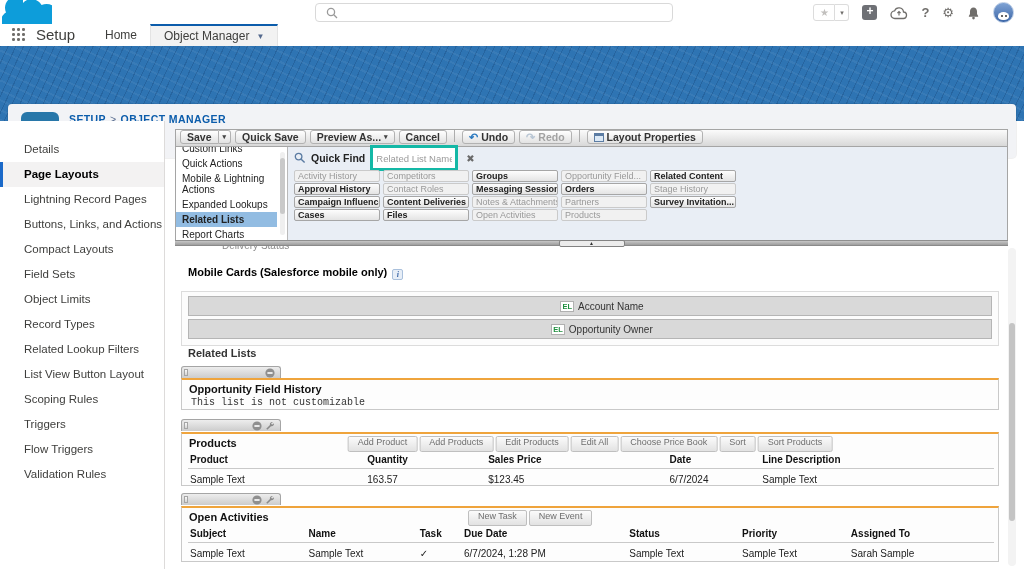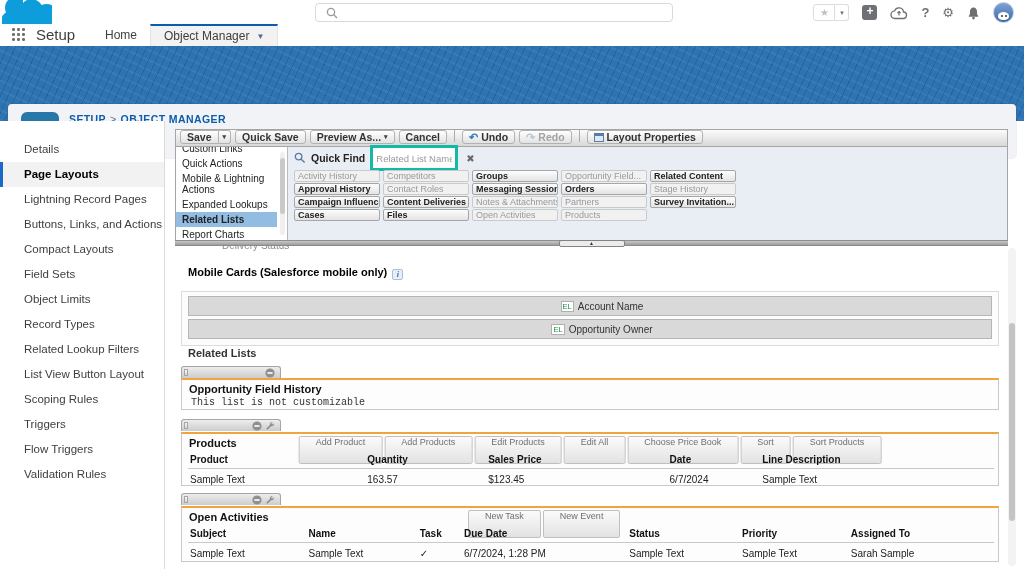--- a/index.html
+++ b/index.html
@@ -130,36 +130,36 @@
   .mc-title { position:absolute; left:13px; top:20px; font-size:11px; font-weight:bold; color:#000; }
   .info-ic { display:inline-block; width:11px; height:11px; margin-left:5px; background:#e7eef7;
     border:1px solid #a9c0dc; border-radius:2px; color:#3f6aa9; font:italic bold 8px "Liberation Serif",serif;
     text-align:center; line-height:10px; vertical-align:-1px; }
   .mc-box { position:absolute; left:6px; top:45px; width:818px; height:55px;
     border:1px solid #dcdcdc; background:#fcfcfc; padding:4px 6px; }
   .mc-bar { height:20px; background:#d9d9d9; border:1px solid #b5b5b5; display:flex;
     align-items:center; justify-content:center; gap:4px; font-size:10px; color:#333;
     margin-bottom:3px; cursor:grab; }
   .el-badge { display:inline-block; background:#ffffff; border:1px solid #b0b0b0; color:#1e8e3e;
-    font-size:7.5px; font-weight:normal; padding:0 1px; line-height:9px;margin-left:24px; }
+    font-size:7.5px; font-weight:bold; padding:0 1px; line-height:9px;margin-left:24px; }
   .rl-heading { position:absolute; left:13px; top:101px; font-size:11px; font-weight:bold; color:#333; }
 
   .sec-handle { position:absolute; left:6px; width:100px; height:12px;
     background:linear-gradient(#ededed,#cccccc); border:1px solid #a5a5a5; border-bottom:none;
     border-radius:3px 3px 0 0; display:flex; align-items:center; justify-content:flex-end;
     gap:3px; padding-right:5px; cursor:grab; }
   .grip { position:absolute; left:2px; top:2px; width:4px; height:7px;
     background:linear-gradient(#fafafa,#d5d5d5); border:1px solid #a5a5a5; }
   .sec-box { position:absolute; left:6px; width:818px; border:1px solid #c9c9c9;
     border-top:2px solid #efa43c; background:#fdfdfd; }
   .sec-title { position:absolute; left:7px; top:3px; font-size:11px; font-weight:bold; color:#111; }
   .sec-note { position:absolute; left:9px; top:17px; font-size:10px; color:#333;font-family:Liberation Mono, monospace; }
   .sec-btns { position:absolute; top:2px; display:flex; gap:2px; }
   .sec-btns.center { left:50%; transform:translateX(-50%); }
-  .mini-btn { height:28px; line-height:11px; font-size:9px; padding:0 16px; color:#6e6e6e;
+  .mini-btn { height:16px; line-height:11px; font-size:9px; padding:0 9px; color:#6e6e6e;
     background:linear-gradient(#fbfbfb,#e2e2e2); border:1px solid #bfbfbf; border-radius:2px;
     white-space:nowrap; }
   .sec-table { position:absolute; left:6px; right:6px; top:18px; border-collapse:collapse; width:806px; }
   .sec-table th { text-align:left; font-size:10px; font-weight:bold; color:#111;
     padding:2px 2px 3px; border-bottom:1px solid #c9c9c9; }
   .sec-table td { font-size:10px; color:#222; padding:5px 2px 4px; }
 
   .canvas-scrollbar { position:absolute; left:1008px; top:248px; width:8px; height:318px;
     background:#f3f3f3; border-radius:4px; }
   .canvas-scrollbar i { position:absolute; left:1px; top:75px; width:6px; height:198px;

